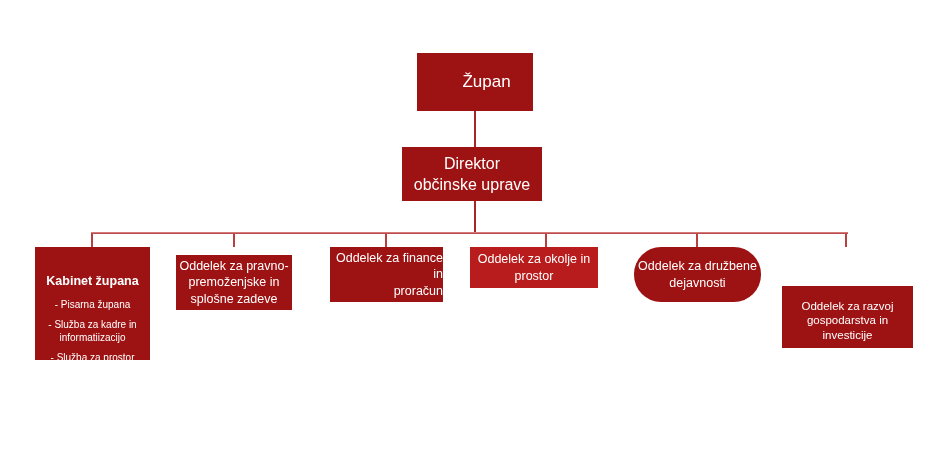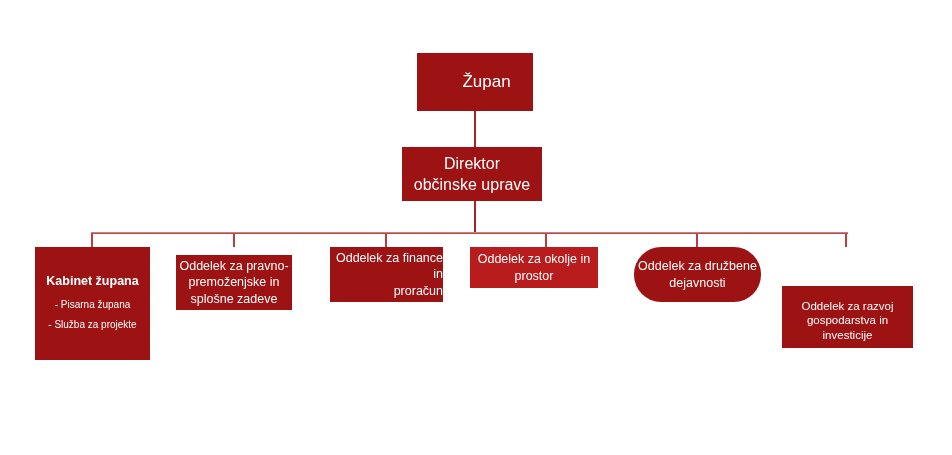--- a/index.html
+++ b/index.html
@@ -86,21 +86,23 @@
   </div>
 
   <div class="node n-direktor">
     <div class="title">Direktor
 občinske uprave</div>
   </div>
 
   <div class="node n-kabinet">
     <div class="title">Kabinet župana</div>
     <div class="item">- Pisarna župana</div>
-    <div class="item">- Služba za projekte</div>
+    <div class="item">- Služba za kadre in
+informatiizacijo</div>
+    <div class="item">- Služba za prostor</div>
   </div>
 
   <div class="node n-pravno">
     <div class="title">Oddelek za pravno-
 premoženjske in
 splošne zadeve</div>
   </div>
 
   <div class="node n-finance">
     <div class="title">Oddelek za finance in

